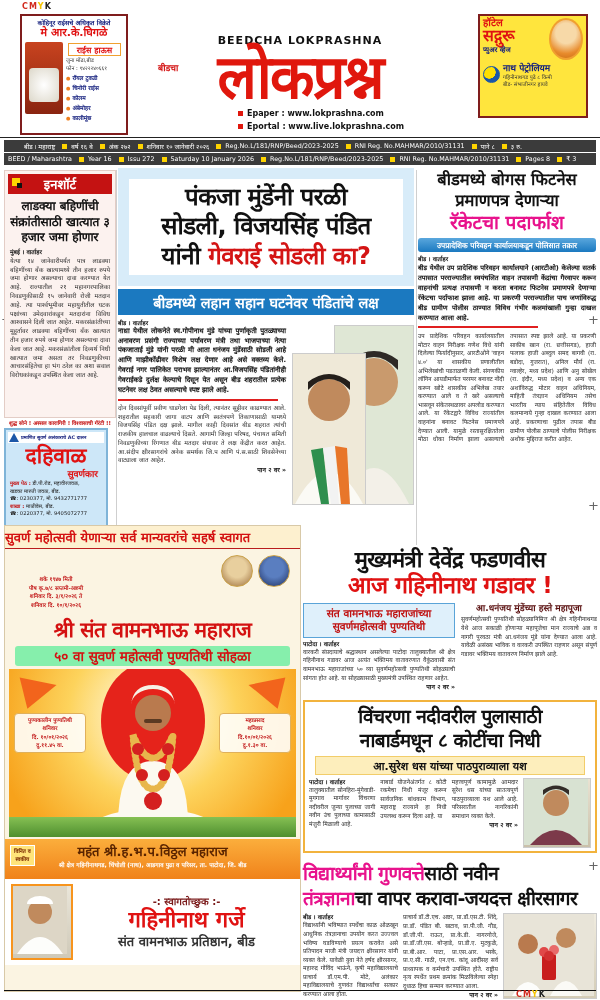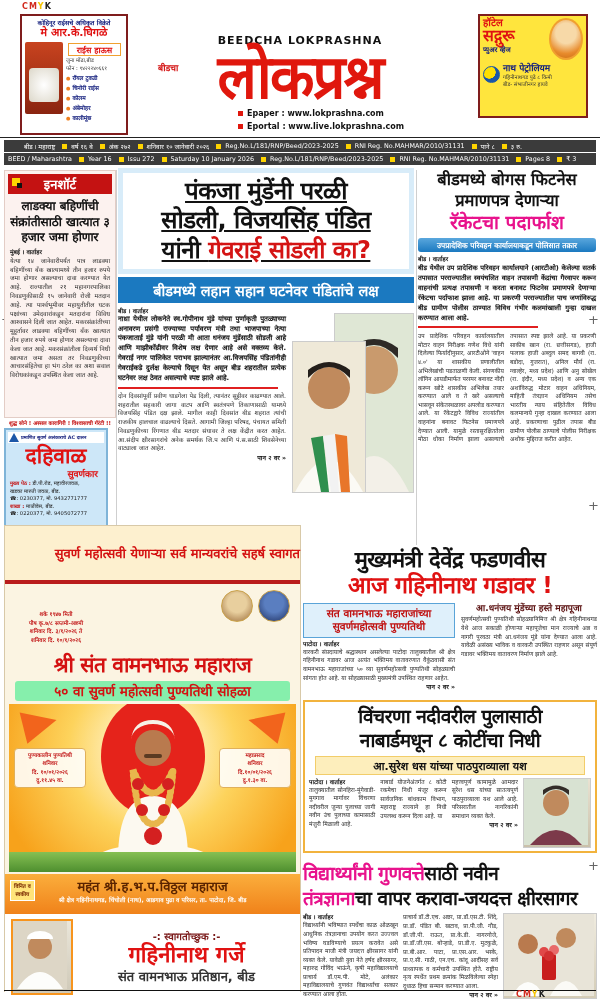--- a/index.html
+++ b/index.html
@@ -52,41 +52,41 @@
   .dahiwal{left:4px;top:428px;width:104px;height:117px;background:#cde7f8;border:2px solid #7fb4d8;box-sizing:border-box;}
   .dahiwal .top{background:#fff;margin:2px;padding:1px;display:flex;align-items:center;}
   .dahiwal .tri{width:0;height:0;border-left:5px solid transparent;border-right:5px solid transparent;border-bottom:9px solid #1b57a8;margin-right:2px;}
   .dahiwal .cert{font-size:4.8px;color:#15207e;font-weight:bold;line-height:1.2;}
   .dahiwal .name{font-size:21px;color:#e01212;font-weight:bold;text-align:center;line-height:1;margin-top:3px;}
   .dahiwal .sub{font-size:9px;color:#e01212;font-weight:bold;text-align:right;padding-right:8px;}
   .dahiwal .ln{font-size:5.2px;color:#222;line-height:1.45;padding:0 4px;}
   .dahiwal .lb{color:#c41212;font-weight:bold;}
   
   .leadwrap{left:118px;top:168px;width:296px;}
-  .leadpanel{background:#d8ecf9;padding:5px;text-decoration:underline;}
+  .leadpanel{background:#d8ecf9;padding:11px;}
   .leadinner{background:#fff;padding:4px 2px;}
   .leadline{font-size:24px;font-weight:bold;text-align:center;line-height:1.22;letter-spacing:-0.5px;}
   .bluebar{background:#1b79c0;color:#fff;font-weight:bold;font-size:14.5px;text-align:center;padding:3px 0;margin-top:3px;}
   .leadbody{position:relative;height:196px;margin-top:4px;}
   .leadtext{width:168px;}
   .leadpara{font-size:6.8px;font-weight:600;line-height:1.45;}
   .redrule{width:160px;height:2px;background:#e02020;margin:3px 0;}
   .photo2{position:absolute;right:0;top:6px;width:122px;height:178px;}
   .ph-back{position:absolute;right:0;top:0;width:78px;height:178px;background:linear-gradient(#eef3e6,#cfd8bf);border:1px solid #ccc;}
   .ph-front{position:absolute;left:0;top:28px;width:72px;height:150px;background:linear-gradient(#f4efe2,#e0d6bd);border:1px solid #ccc;}
   
   .rto{left:418px;top:170px;width:178px;}
   .rto .h1{font-size:16.5px;font-weight:bold;text-align:center;line-height:1.25;}
   .rto .h2{font-size:19px;font-weight:bold;text-align:center;color:#e8128c;line-height:1.2;}
   .rto .bar{background:linear-gradient(#5aa7dd,#1b79c0);color:#fff;font-size:7.4px;font-weight:bold;text-align:center;border-radius:3px;padding:2px 0;margin:4px 0 3px;}
   .rto .lead{font-size:6.7px;font-weight:600;line-height:1.5;text-align:justify;}
   .rto .cols{column-count:2;column-gap:6px;font-size:5.9px;line-height:1.45;text-align:justify;color:#2a2a2a;margin-top:4px;}
   
   .saint{left:4px;top:525px;width:297px;height:467px;box-sizing:border-box;border:1px solid #d8c9a8;background:#fbf4e2;}
-  .saint .strip{background:#fdf0cf;color:#d41111;font-weight:bold;font-size:13px;text-align:right;padding:18px 0;border-bottom:4px solid #b91c1c;}
+  .saint .strip{background:#fdf0cf;color:#d41111;font-weight:bold;font-size:13px;text-align:left;padding:2px 0;border-bottom:1px solid #b91c1c;}
   .saint .dates{position:absolute;left:8px;top:26px;width:86px;font-size:5.6px;color:#c42020;font-weight:bold;text-align:center;line-height:1.55;}
   .badge{position:absolute;left:122px;top:22px;width:54px;text-align:center;}
   .badge .face{width:34px;height:34px;margin:0 auto;border-radius:50%;background:radial-gradient(circle at 50% 40%,#fff 30%,#f7a21b 75%);border:2px dotted #e87c1a;}
   .badge .bn{background:#fff;border:1px solid #e87c1a;border-radius:6px;font-size:6.6px;color:#d41111;font-weight:bold;margin-top:2px;}
   .dcirc{width:30px;height:30px;border-radius:50%;border:1px solid #caa24a;display:inline-block;}
   .saint .title{font-size:21px;color:#d41111;font-weight:bold;text-align:center;margin-top:4px;letter-spacing:-0.5px;}
   .saint .ystrip{background:#86efac;color:#d41111;font-weight:bold;font-size:13.5px;text-align:center;margin:3px 10px;border-radius:3px;padding:1px 0;}
   .scene{position:relative;height:168px;margin:2px 4px;background:radial-gradient(circle at 50% 28%,#fff8da 10%,#fdd35c 45%,#f7a21b 85%);overflow:hidden;}
   .scene .grass{position:absolute;left:0;right:0;bottom:0;height:20px;background:linear-gradient(#86c053,#4e8f2f);}
   .scene .oval{position:absolute;left:50%;top:-8px;transform:translateX(-50%);width:104px;height:120px;background:#e5231b;border-radius:50%;}

